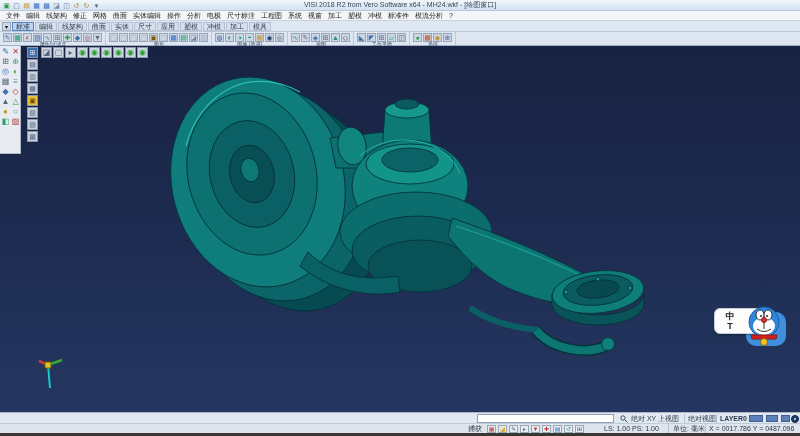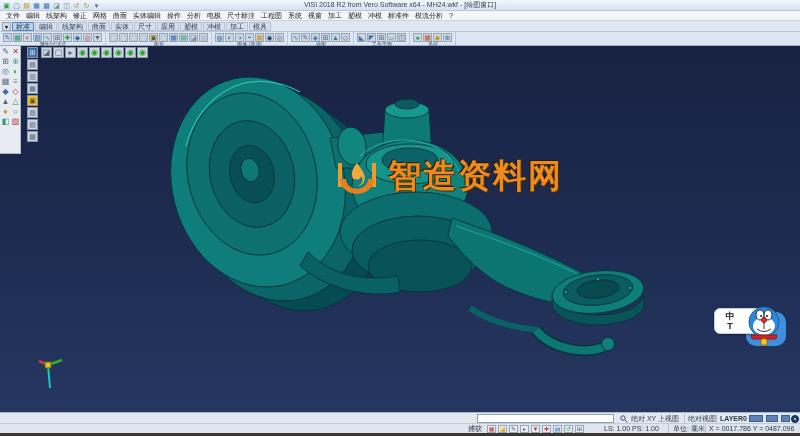--- a/index.html
+++ b/index.html
@@ -360,29 +360,20 @@
 
         <path d="M536 284 C550 302 584 310 606 300" fill="none" stroke="#04333a" stroke-width="11"></path>
         <path d="M536 284 C550 302 584 310 606 300" fill="none" stroke="#0d7673" stroke-width="8"></path>
         <circle cx="608" cy="298" r="6.5" fill="#0f8079"></circle>
 
         <path d="M186 100 A86 106 -14 0 1 300 46" fill="none" stroke="#2cc0b0" stroke-width="1.2"></path>
         <path d="M360 110 A58 46 0 0 1 460 128" fill="none" stroke="#27b3a8" stroke-width="1"></path>
       </g>
     </svg>
 
-    <div class="watermark">
-      <svg width="46" height="40" viewBox="0 0 46 40">
-        <path d="M4 6 L8 6 L8 30 L4 30 Z" fill="#f09a2a"></path>
-        <path d="M38 6 L42 6 L42 30 L38 30 Z" fill="#f09a2a"></path>
-        <path d="M6 22 A17 15 0 0 0 40 22 L34 22 A11 10 0 0 1 12 22 Z" fill="#e87f1c"></path>
-        <path d="M23 6 C18 12 16 18 20 23 C17 20 26 26 27 19 C31 24 27 28 23 29 C30 29 33 22 29 15 C27 11 25 9 23 6 Z" fill="#f6a93c"></path>
-      </svg>
-      <span class="wm-text">智造资料网</span>
-    </div>
 
     <svg class="axis" width="30" height="34" viewBox="0 0 30 34">
       <line x1="12" y1="9" x2="14" y2="32" stroke="#18c9c9" stroke-width="2"></line>
       <line x1="12" y1="9" x2="26" y2="4" stroke="#2fae2f" stroke-width="2.5"></line>
       <line x1="12" y1="9" x2="3" y2="5" stroke="#cf3b3b" stroke-width="2.5"></line>
       <rect x="9" y="6" width="6" height="6" fill="#d9c52e" stroke="#6a5a00"></rect>
     </svg>
 
     <div class="ime">
       <div class="ime-blob"></div>

